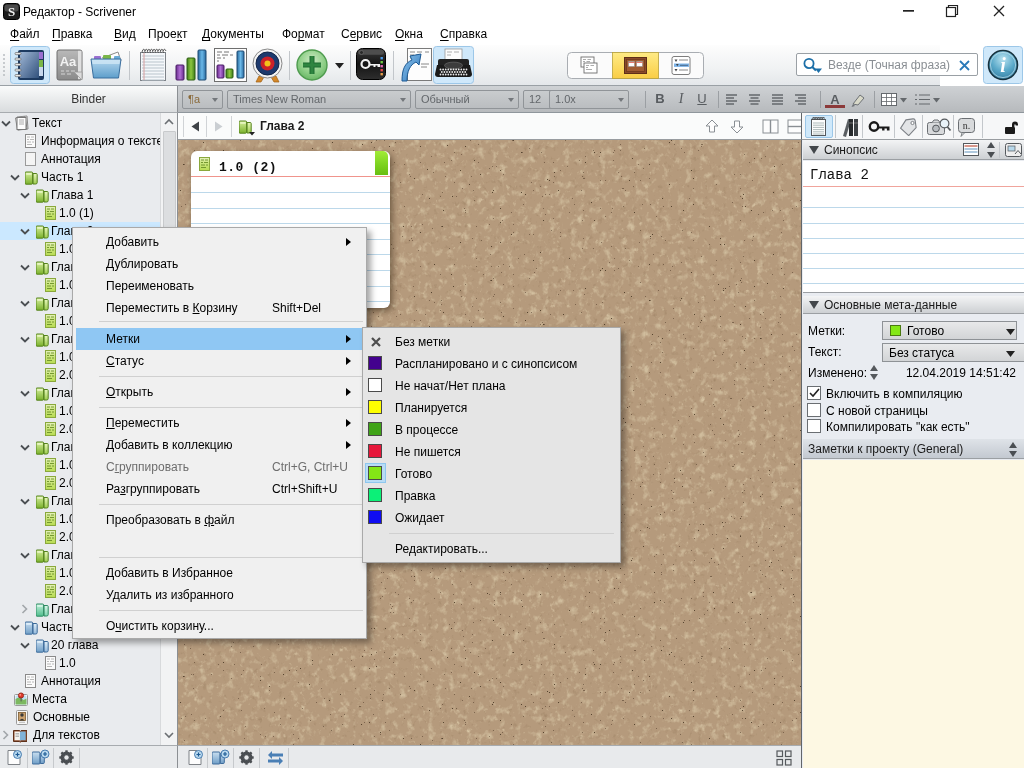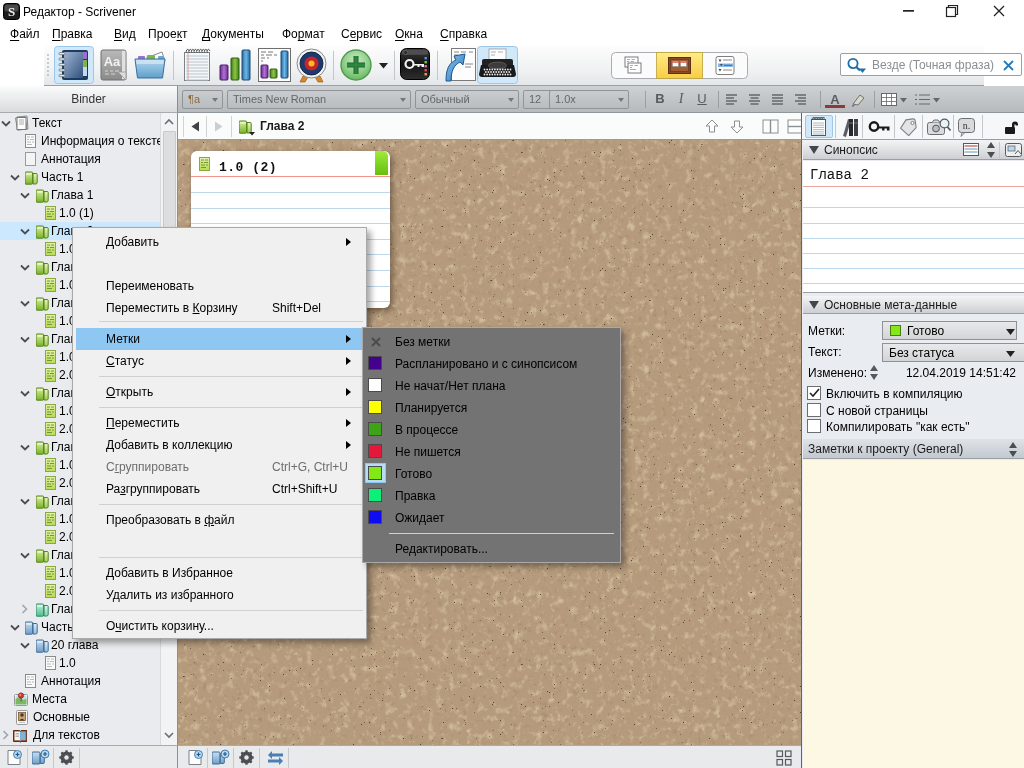--- a/index.html
+++ b/index.html
@@ -3,21 +3,21 @@
 <style>
 *{margin:0;padding:0;box-sizing:border-box;}
 html,body{width:1024px;height:768px;overflow:hidden;}
 body{font-family:"Liberation Sans",sans-serif;background:#fff;position:relative;}
 .abs{position:absolute;}
 #titlebar{left:0;top:0;width:1024px;height:23px;background:#fff;}
 #titletext{left:23px;top:5px;font-size:12px;color:#000;position:absolute}
 #menubar{left:0;top:23px;width:1024px;height:22px;background:#fff;font-size:12px;color:#000;}
 .mi{position:absolute;top:4px;}
 .mi u{text-decoration:underline;text-underline-offset:2px;}
-#toolbar{left:0;top:45px;width:940px;height:41px;background:linear-gradient(#fdfdfd,#f0f2f3 60%,#e4e7ea);border-bottom:1px solid #9aa0a5;margin-left:44px;}
+#toolbar{left:0;top:45px;width:940px;height:41px;background:linear-gradient(#fdfdfd,#f0f2f3 60%,#e4e7ea);border-bottom:1px solid #9aa0a5;}
 .tsep{position:absolute;top:6px;width:1px;height:29px;background:#c2c6ca;}
 #binderheader{left:0;top:86px;width:178px;height:27px;background:linear-gradient(#fafbfb,#d9dcde);border-bottom:1px solid #a7abaf;border-right:1px solid #8b8f93;}
 #binderheader span{position:absolute;left:0;right:0;top:6px;text-align:center;font-size:12px;color:#333;}
 #formatbar{left:178px;top:86px;width:846px;height:27px;background:linear-gradient(#ced1d4,#b7babd);border-bottom:1px solid #8f969c;}
 .combo{position:absolute;top:4px;height:19px;background:linear-gradient(#c9ccce,#babdc0);border:1px solid #909498;border-radius:2px;font-size:11px;color:#63676b;line-height:17px;padding-left:5px;}
 .combo .arr{position:absolute;right:4px;top:7px;width:0;height:0;border-left:3.5px solid transparent;border-right:3.5px solid transparent;border-top:4px solid #73777b;}
 .fbtn{position:absolute;top:5px;height:19px;color:#585c60;font-size:13px;text-align:center;}
 .fsep{position:absolute;top:5px;width:1px;height:17px;background:#9b9fa3;}
 #binder{left:0;top:113px;width:178px;height:632px;background:#e9ebee;border-right:1px solid #8b8f93;}
 .trow{position:absolute;left:0;width:160px;height:18px;font-size:12px;color:#000;}
@@ -42,21 +42,21 @@
 .fosep{position:absolute;top:2px;width:1px;height:20px;background:#c6c9cc;}
 #cmenu{left:72px;top:227px;width:295px;height:412px;background:#f0f0f0;border:1px solid #a9a9a9;box-shadow:4px 4px 6px rgba(0,0,0,0.35);z-index:50;}
 .ci{position:absolute;left:3px;width:286px;height:22px;font-size:12px;color:#000;}
 .ci .t{position:absolute;left:30px;top:4px;}
 .ci .s{position:absolute;left:196px;top:4px;}
 .ci u,.si u{text-decoration:underline;text-underline-offset:1px;}
 .ci.gr{color:#6d6d6d;}
 .ci.hl{background:#8fc7f3;}
 .csep{position:absolute;left:26px;width:264px;height:1px;background:#d0d0d0;}
 .carr{position:absolute;right:11px;top:7px;width:0;height:0;border-top:4px solid transparent;border-bottom:4px solid transparent;border-left:5px solid #000;}
-#smenu{left:362px;top:327px;width:259px;height:236px;background:#737373;border:1px solid #a9a9a9;box-shadow:4px 4px 6px rgba(0,0,0,0.35);z-index:51;}
+#smenu{left:362px;top:327px;width:259px;height:236px;background:#e5e5e5;border:1px solid #a9a9a9;box-shadow:4px 4px 6px rgba(0,0,0,0.35);z-index:51;}
 .si{position:absolute;left:3px;width:250px;height:22px;font-size:12px;color:#000;}
 .si .t{position:absolute;left:29px;top:4px;}
 .sw{position:absolute;left:2px;top:3px;width:14px;height:14px;border:1px solid #4a4a4a;}
 </style></head>
 <body>
 
 <svg width="0" height="0" style="position:absolute">
 <defs>
 <linearGradient id="gbook" x1="0" y1="0" x2="1" y2="0">
  <stop offset="0" stop-color="#8ebf35"></stop>
@@ -1117,20 +1117,23 @@
         <rect x="9.5" y="9.5" width="5.5" height="5.5"></rect>
 </g>
 </svg>
 </div>
 
 <div class="abs" id="cmenu">
   <div class="ci" style="top:3px">
       <span class="t"><u>Д</u>обавить</span>
       <span class="carr"></span>
     </div>
+  <div class="ci" style="top:25px">
+      <span class="t"><u>Д</u>ублировать</span>
+    </div>
   <div class="ci" style="top:47px">
       <span class="t">Переименовать</span>
     </div>
   <div class="ci" style="top:69px">
       <span class="t">Переместить в <u>К</u>орзину</span>
       <span class="s">Shift+Del</span>
     </div>
   <div class="csep" style="top:93px"></div>
   <div class="ci hl" style="top:100px">
       <span class="t">Метки</span>

